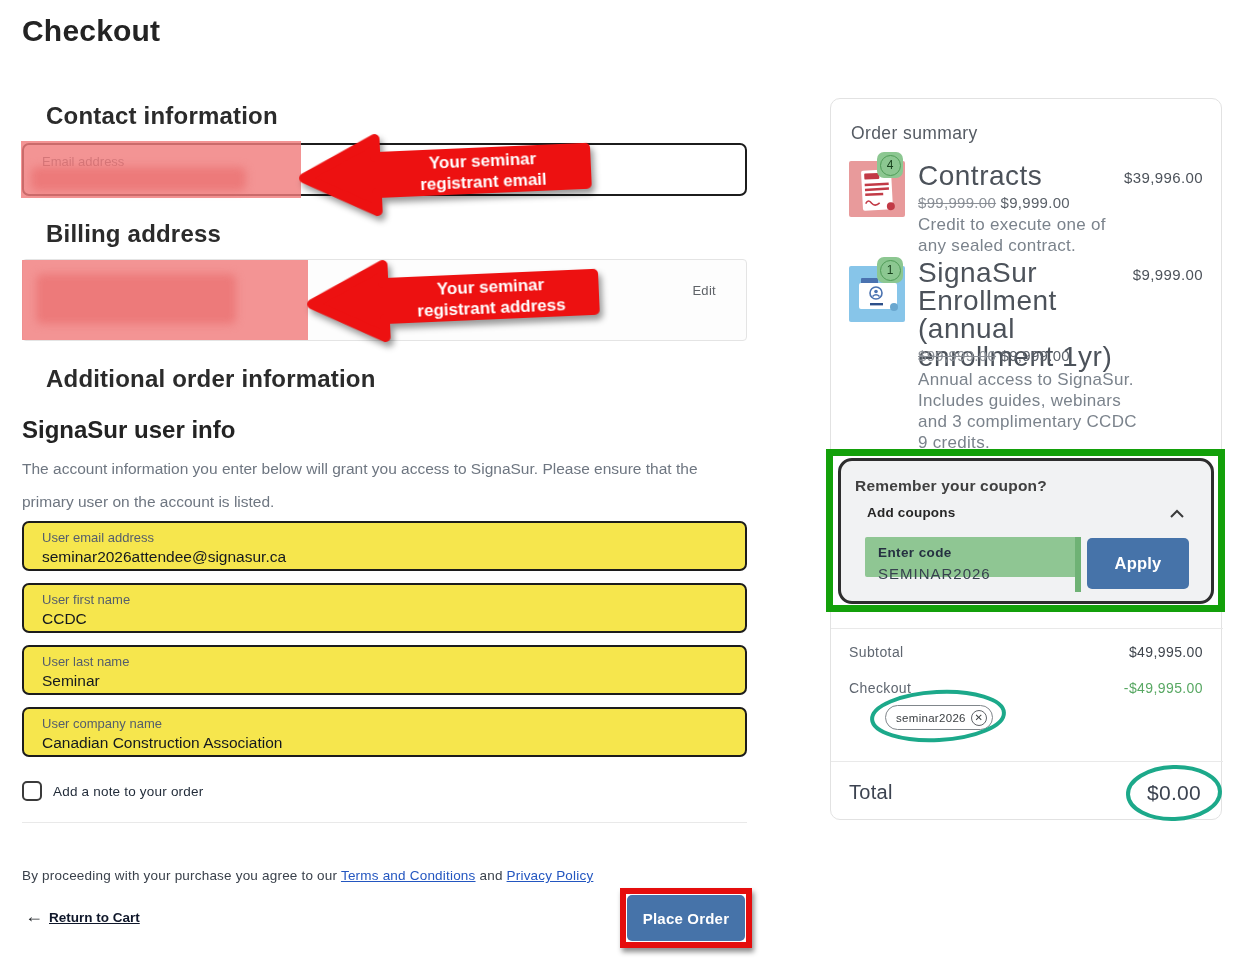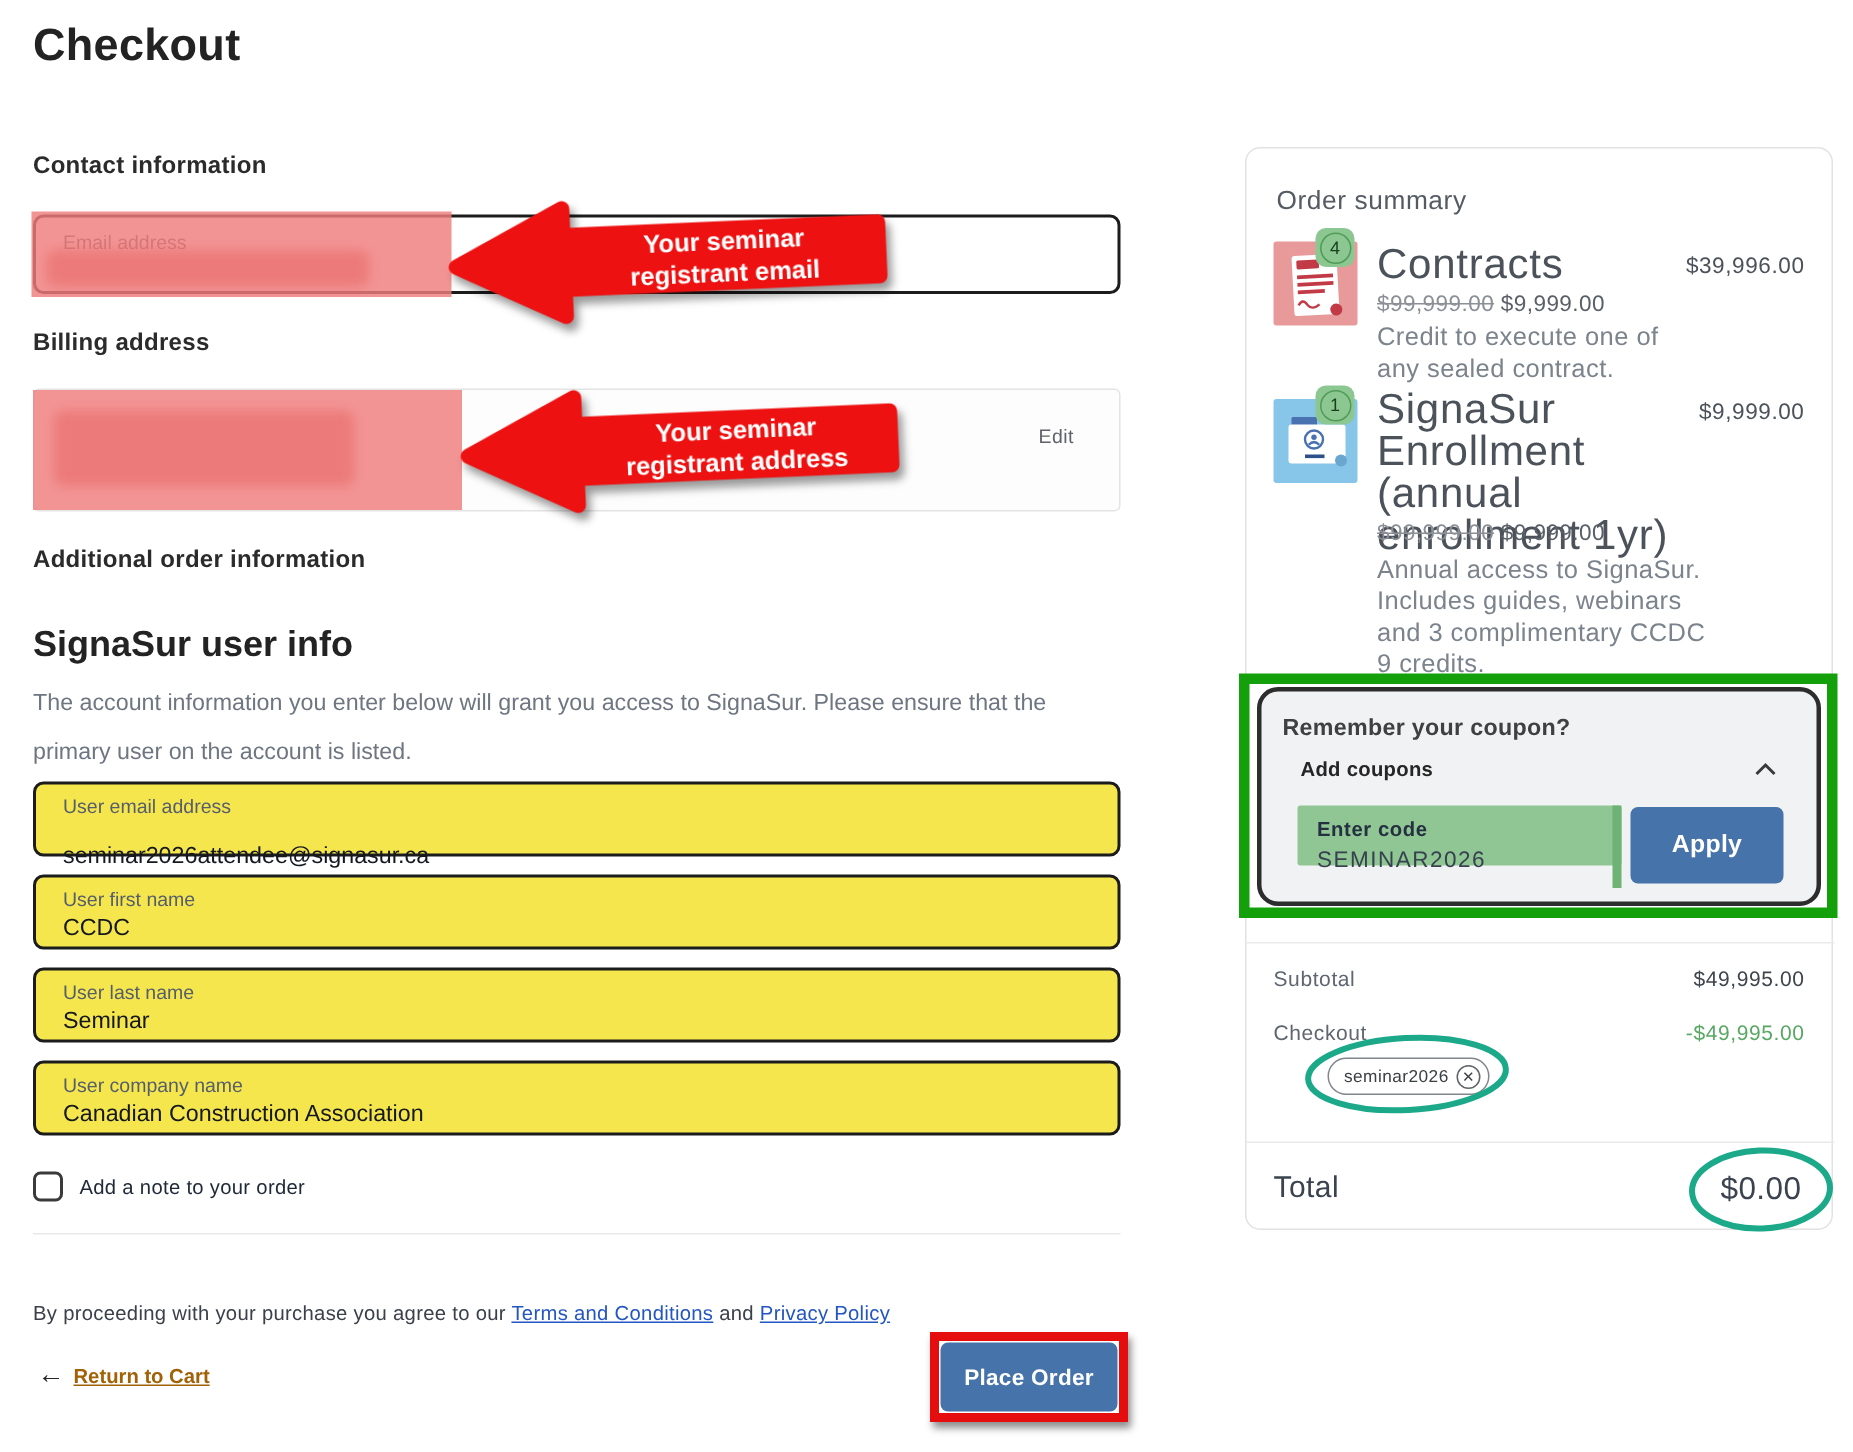--- a/index.html
+++ b/index.html
@@ -3,21 +3,21 @@
 <meta charset="utf-8">
 <style>
   * { box-sizing: border-box; margin: 0; padding: 0; }
   html,body { width:1235px; height:968px; background:#ffffff;
     font-family:"Liberation Sans", sans-serif; color:#222; }
   .abs { position:absolute; }
   #stage { position:relative; width:1235px; height:968px; overflow:hidden; background:#fff; }
 
   
   .h1 { font-size:30px; font-weight:800; color:#232323; letter-spacing:.2px; }
-  .h2 { font-size:16px; font-weight:700; color:#2b2b2b; letter-spacing:.2px; }
+  .h2 { font-size:24px; font-weight:700; color:#2b2b2b; letter-spacing:.2px;margin-left:24px; }
   .h2b { font-size:24px; font-weight:800; color:#232323; }
   .para { font-size:15.5px; color:#6e7681; line-height:33px; }
 
   .input-dark { border:2px solid #1c1c1c; border-radius:7px; background:#fff; }
   .yellow-field { background:#f6e64d; border:2px solid #1c1c1c; border-radius:7px; }
   .f-label { font-size:13px; color:#555e6b; }
   .f-value { font-size:15.5px; color:#14181f; }
 
   .pink-redact { background:rgba(240,125,125,.82); }
   .pink-blob { background:rgba(231,100,100,.55); filter:blur(4px); border-radius:6px; }
@@ -29,21 +29,21 @@
   .arrow-shape { fill:#ed1111; stroke:#ed1111; stroke-width:10; stroke-linejoin:round; }
   .arrow-text { fill:#ffffff; font-size:17px; font-weight:bold; text-anchor:middle;
     font-family:"Liberation Sans",sans-serif; }
 
   .checkbox { width:20px; height:20px; border:2px solid #3a3a3a; border-radius:5px; background:#fff; }
   .check-label { font-size:13.5px; color:#1f2937; letter-spacing:.2px; }
   .divider { height:1px; background:#e9e9e9; }
   .terms { font-size:13.5px; color:#3a414b; letter-spacing:.2px; }
   .terms a, .tlink { color:#2356c0; text-decoration:underline; cursor:pointer; }
   .return-arrow { font-size:18px; color:#23272b; }
-  .return-link { font-size:13.5px; font-weight:600; color:#a16207; text-decoration:underline; cursor:pointer; }
+  .return-link { font-size:13.5px; font-weight:600; color:#0f172a; text-decoration:underline; cursor:pointer; }
 
   .po-outline { border:6px solid #e50d0d; box-shadow:2px 4px 5px rgba(0,0,0,.45); background:#fff; }
   .btn-blue { background:#4673a9; border:none; border-radius:5px; color:#fff;
     font-size:15px; font-weight:600; font-family:"Liberation Sans",sans-serif;
     letter-spacing:.2px; cursor:pointer; }
 
   
   .os-card { border:1px solid #e2e2e2; border-radius:10px; background:#fff; }
   .os-heading { font-size:17.5px; color:#555b63; letter-spacing:.4px; }
   .os-item-title { font-size:28px; color:#4c525a; letter-spacing:.5px; line-height:28px; font-weight:400; }
@@ -122,21 +122,21 @@
   </div>
 
   <div class="abs h2" style="left:22px; top:365px;">Additional order information</div>
 
   <div class="abs h2b" style="left:22px; top:416px;">SignaSur user info</div>
 
   <div class="abs para" style="left:22px; top:452px; width:700px;">The account information you enter below will grant you access to SignaSur. Please ensure that the primary user on the account is listed.</div>
 
   <div class="abs yellow-field" style="left:22px; top:521px; width:725px; height:50px;">
     <div class="abs f-label" style="left:18px; top:7px;">User email address</div>
-    <div class="abs f-value" style="left:18px; top:25px;margin-top:14px;">seminar2026attendee@signasur.ca</div>
+    <div class="abs f-value" style="left:18px; top:25px;">seminar2026attendee@signasur.ca</div>
   </div>
   <div class="abs yellow-field" style="left:22px; top:583px; width:725px; height:50px;">
     <div class="abs f-label" style="left:18px; top:7px;">User first name</div>
     <div class="abs f-value" style="left:18px; top:25px;">CCDC</div>
   </div>
   <div class="abs yellow-field" style="left:22px; top:645px; width:725px; height:50px;">
     <div class="abs f-label" style="left:18px; top:7px;">User last name</div>
     <div class="abs f-value" style="left:18px; top:25px;">Seminar</div>
   </div>
   <div class="abs yellow-field" style="left:22px; top:707px; width:725px; height:50px;">

